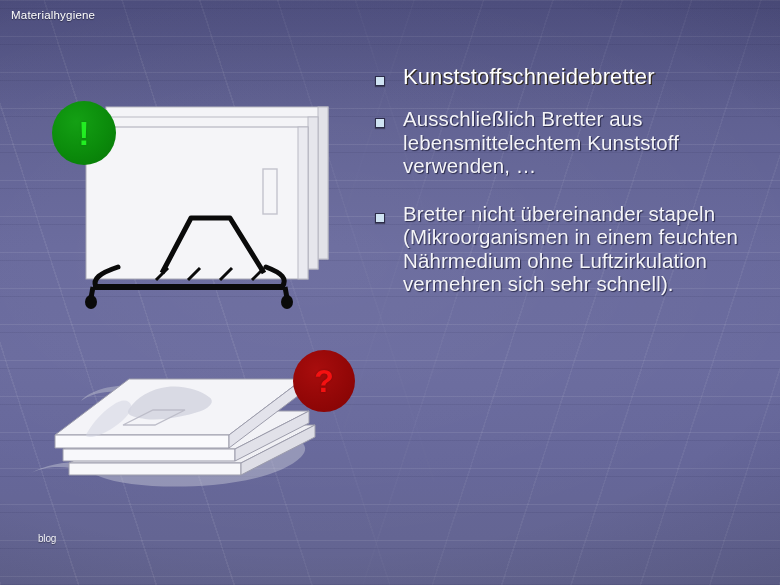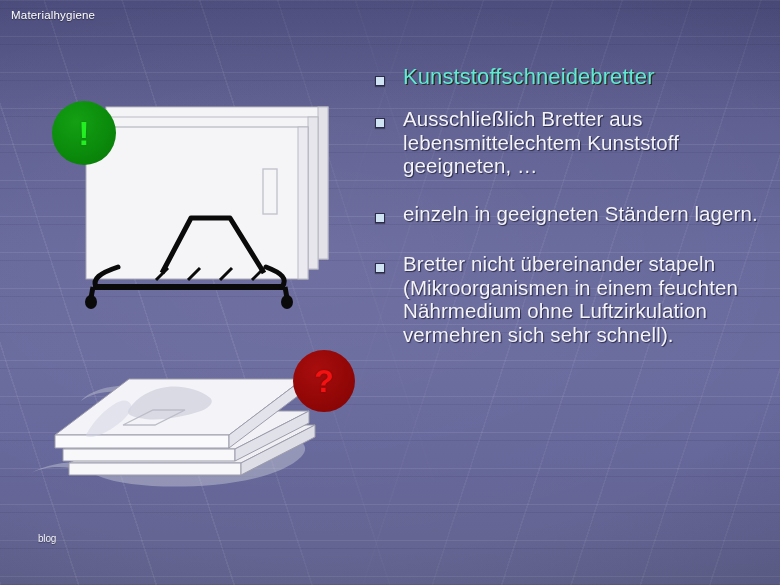--- a/index.html
+++ b/index.html
@@ -141,21 +141,21 @@
   }
   .bullet-text {
     display: block;
     font-size: 20.5px;
     line-height: 23.5px;
     color: #f4f4f8;
     text-shadow: 1px 1px 1px rgba(22,22,48,0.75);
     letter-spacing: 0.1px;
   }
   .bullet-row.title .bullet-text {
-    color: #5eead4;
+    color: #ffffff;
     font-size: 22px;
     line-height: 26px;
     text-shadow: 1.3px 1.3px 0.6px rgba(40,32,10,0.85);
   }
   .bullet-row.title .bullet-mark {
     top: 12px;
   }
   .bullet-row.gap1 { margin-bottom: 24px; }
   .bullet-row.gap2 { margin-bottom: 26px; }
   .bullet-row.gap3 { margin-bottom: 27px; }
@@ -275,25 +275,21 @@
     <span>?</span>
   </div>
 
   <div class="content">
     <div class="bullet-row title">
       <span class="bullet-mark"></span>
       <span class="bullet-text">Kunststoffschneidebretter</span>
     </div>
     <div class="bullet-row gap1">
       <span class="bullet-mark"></span>
-      <span class="bullet-text">Ausschließlich Bretter aus lebensmittelechtem Kunststoff geeigneten, …</span>
-    </div>
-    <div class="bullet-row gap3">
-      <span class="bullet-mark"></span>
-      <span class="bullet-text">einzeln in geeigneten Ständern lagern.</span>
+      <span class="bullet-text">Ausschließlich Bretter aus lebensmittelechtem Kunststoff verwenden, …</span>
     </div>
     <div class="bullet-row">
       <span class="bullet-mark"></span>
       <span class="bullet-text">Bretter nicht übereinander stapeln (Mikroorganismen in einem feuchten Nährmedium ohne Luftzirkulation vermehren sich sehr schnell).</span>
     </div>
   </div>
 
   <div class="footer-text">blog</div>
 
 </div>

